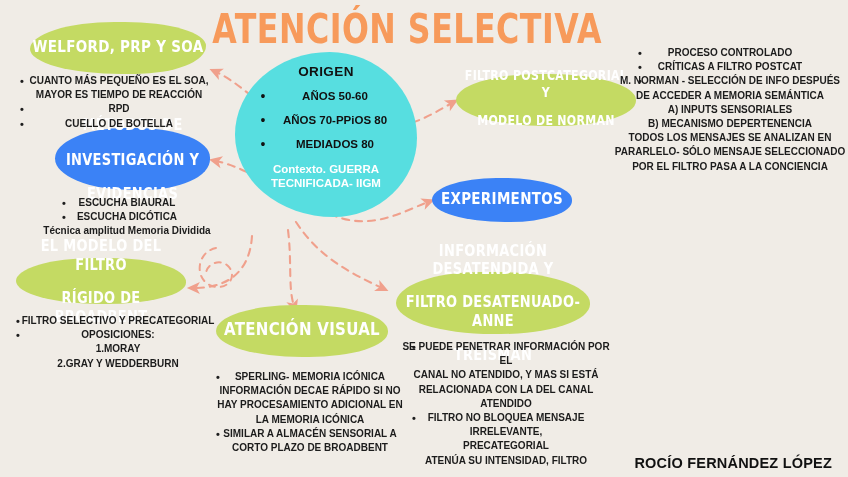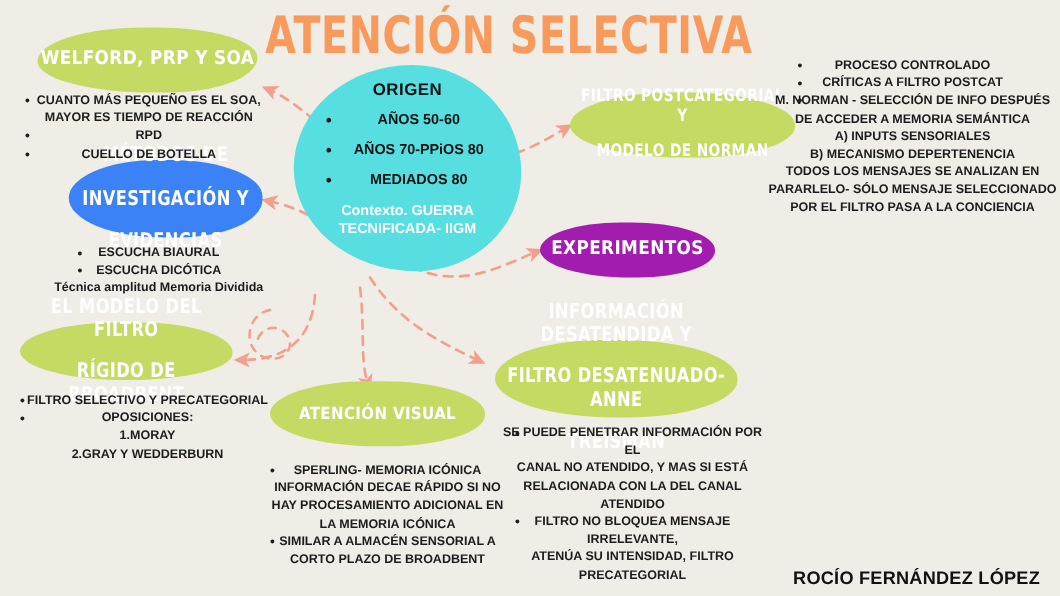--- a/index.html
+++ b/index.html
@@ -72,21 +72,21 @@
     z-index:2;
   }
   .pill span{display:block;transform:scaleY(1.12);transform-origin:center;}
 
   .p-welford{left:30px;top:22px;width:176px;height:52px;font-size:13.5px;
     border-radius:48% 46% 40% 52% / 52% 46% 54% 48%;}
   .p-metodos{left:55px;top:128px;width:155px;height:62px;font-size:13px;
     border-radius:46% 48% 44% 50% / 50% 48% 50% 52%;padding:0 8px;}
   .p-broadbent{left:16px;top:258px;width:170px;height:46px;font-size:13px;
     border-radius:46% 44% 48% 50% / 50% 52% 46% 50%;padding:0 6px;}
-  .p-visual{left:216px;top:305px;width:172px;height:52px;font-size:12px;
+  .p-visual{left:216px;top:305px;width:172px;height:52px;font-size:15px;
     border-radius:46% 48% 46% 50% / 50% 50% 48% 50%;}
   .p-postcat{left:456px;top:74px;width:180px;height:52px;font-size:11px;
     border-radius:46% 48% 44% 50% / 50% 50% 48% 50%;padding:0 6px;}
   .p-experimentos{left:432px;top:178px;width:140px;height:44px;font-size:13.5px;
     border-radius:46% 48% 44% 52% / 50% 50% 48% 50%;}
   .p-treisman{left:396px;top:272px;width:194px;height:62px;font-size:13px;
     border-radius:44% 48% 46% 50% / 50% 50% 48% 50%;padding:0 6px;}
 
   
   .tblock{
@@ -232,35 +232,35 @@
     <div class="li b">CRÍTICAS A FILTRO POSTCAT</div>
     <div class="li b">M. NORMAN - SELECCIÓN DE INFO DESPUÉS</div>
     <div class="li">DE ACCEDER A MEMORIA SEMÁNTICA</div>
     <div class="li">A) INPUTS SENSORIALES</div>
     <div class="li">B) MECANISMO DEPERTENENCIA</div>
     <div class="li">TODOS LOS MENSAJES SE ANALIZAN EN</div>
     <div class="li">PARARLELO-  SÓLO MENSAJE SELECCIONADO</div>
     <div class="li">POR EL FILTRO PASA A LA CONCIENCIA</div>
   </div>
 
-  <div class="pill p-experimentos" style="background: #a21caf;">
+  <div class="pill p-experimentos" style="background: #3b82f6;">
     <span>EXPERIMENTOS</span>
   </div>
 
   <div class="pill p-treisman" style="background: rgb(196, 218, 99);">
     <span>
       <span>INFORMACIÓN DESATENDIDA Y</span><br>
       <span>FILTRO DESATENUADO- ANNE</span><br>
       <span>TREISMAN</span>
     </span>
   </div>
   <div class="tblock t-treisman">
     <div class="li b">SE PUEDE PENETRAR INFORMACIÓN POR EL</div>
     <div class="li">CANAL NO ATENDIDO, Y MAS SI ESTÁ</div>
     <div class="li">RELACIONADA CON LA DEL CANAL ATENDIDO</div>
     <div class="li b">FILTRO NO BLOQUEA MENSAJE IRRELEVANTE,</div>
+    <div class="li">PRECATEGORIAL</div>
     <div class="li">ATENÚA SU INTENSIDAD, FILTRO</div>
-    <div class="li">PRECATEGORIAL</div>
   </div>
 
   <div class="author">ROCÍO FERNÁNDEZ LÓPEZ</div>
 
 </div>
 
 </body></html>

